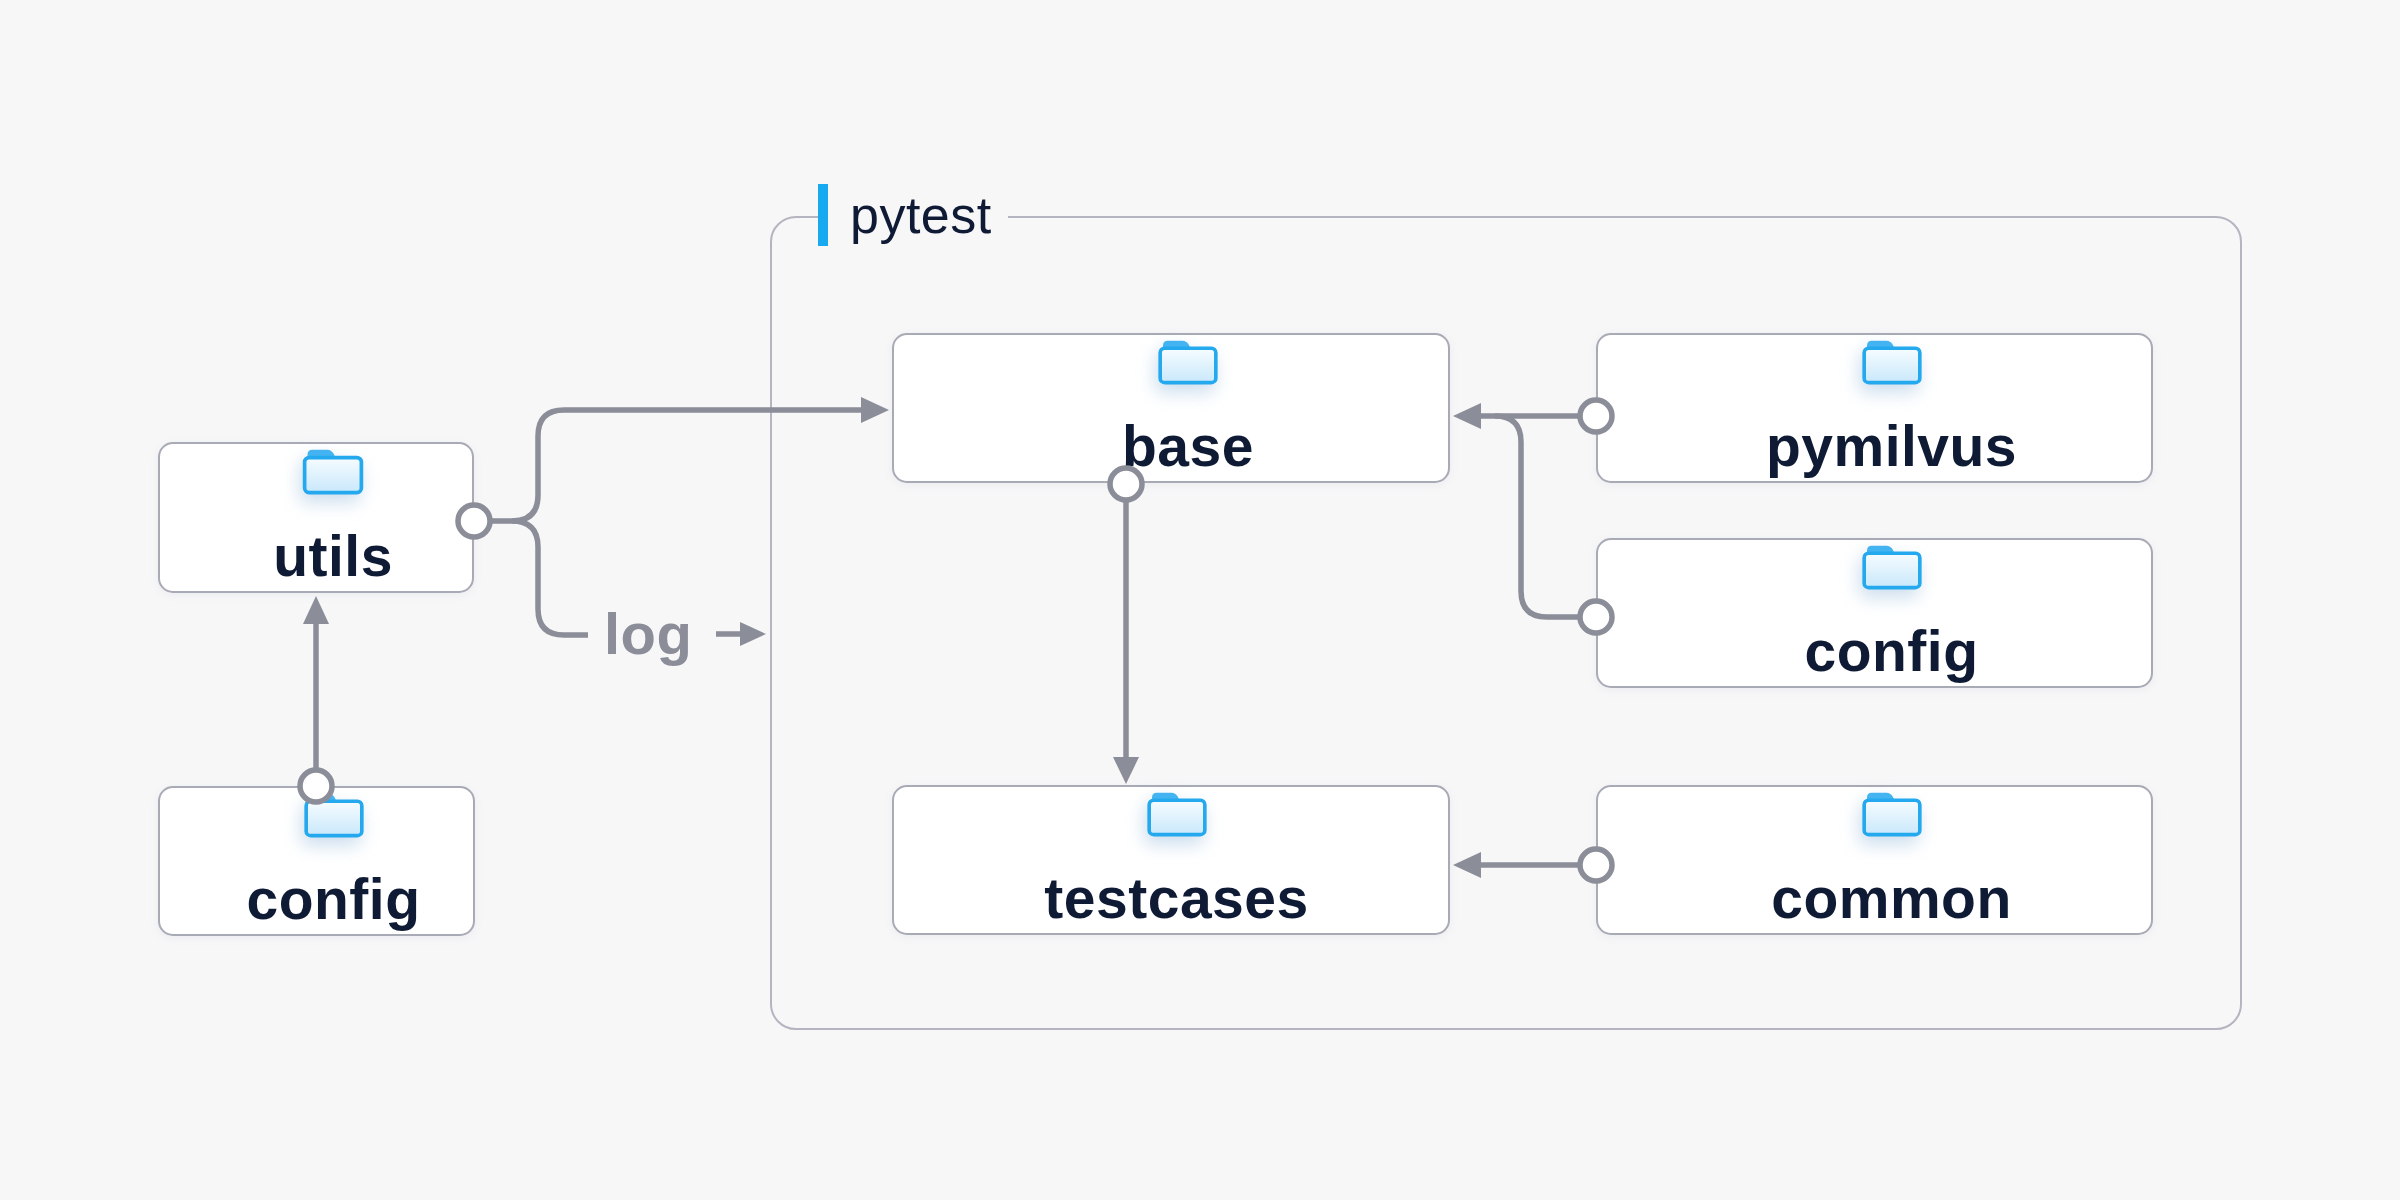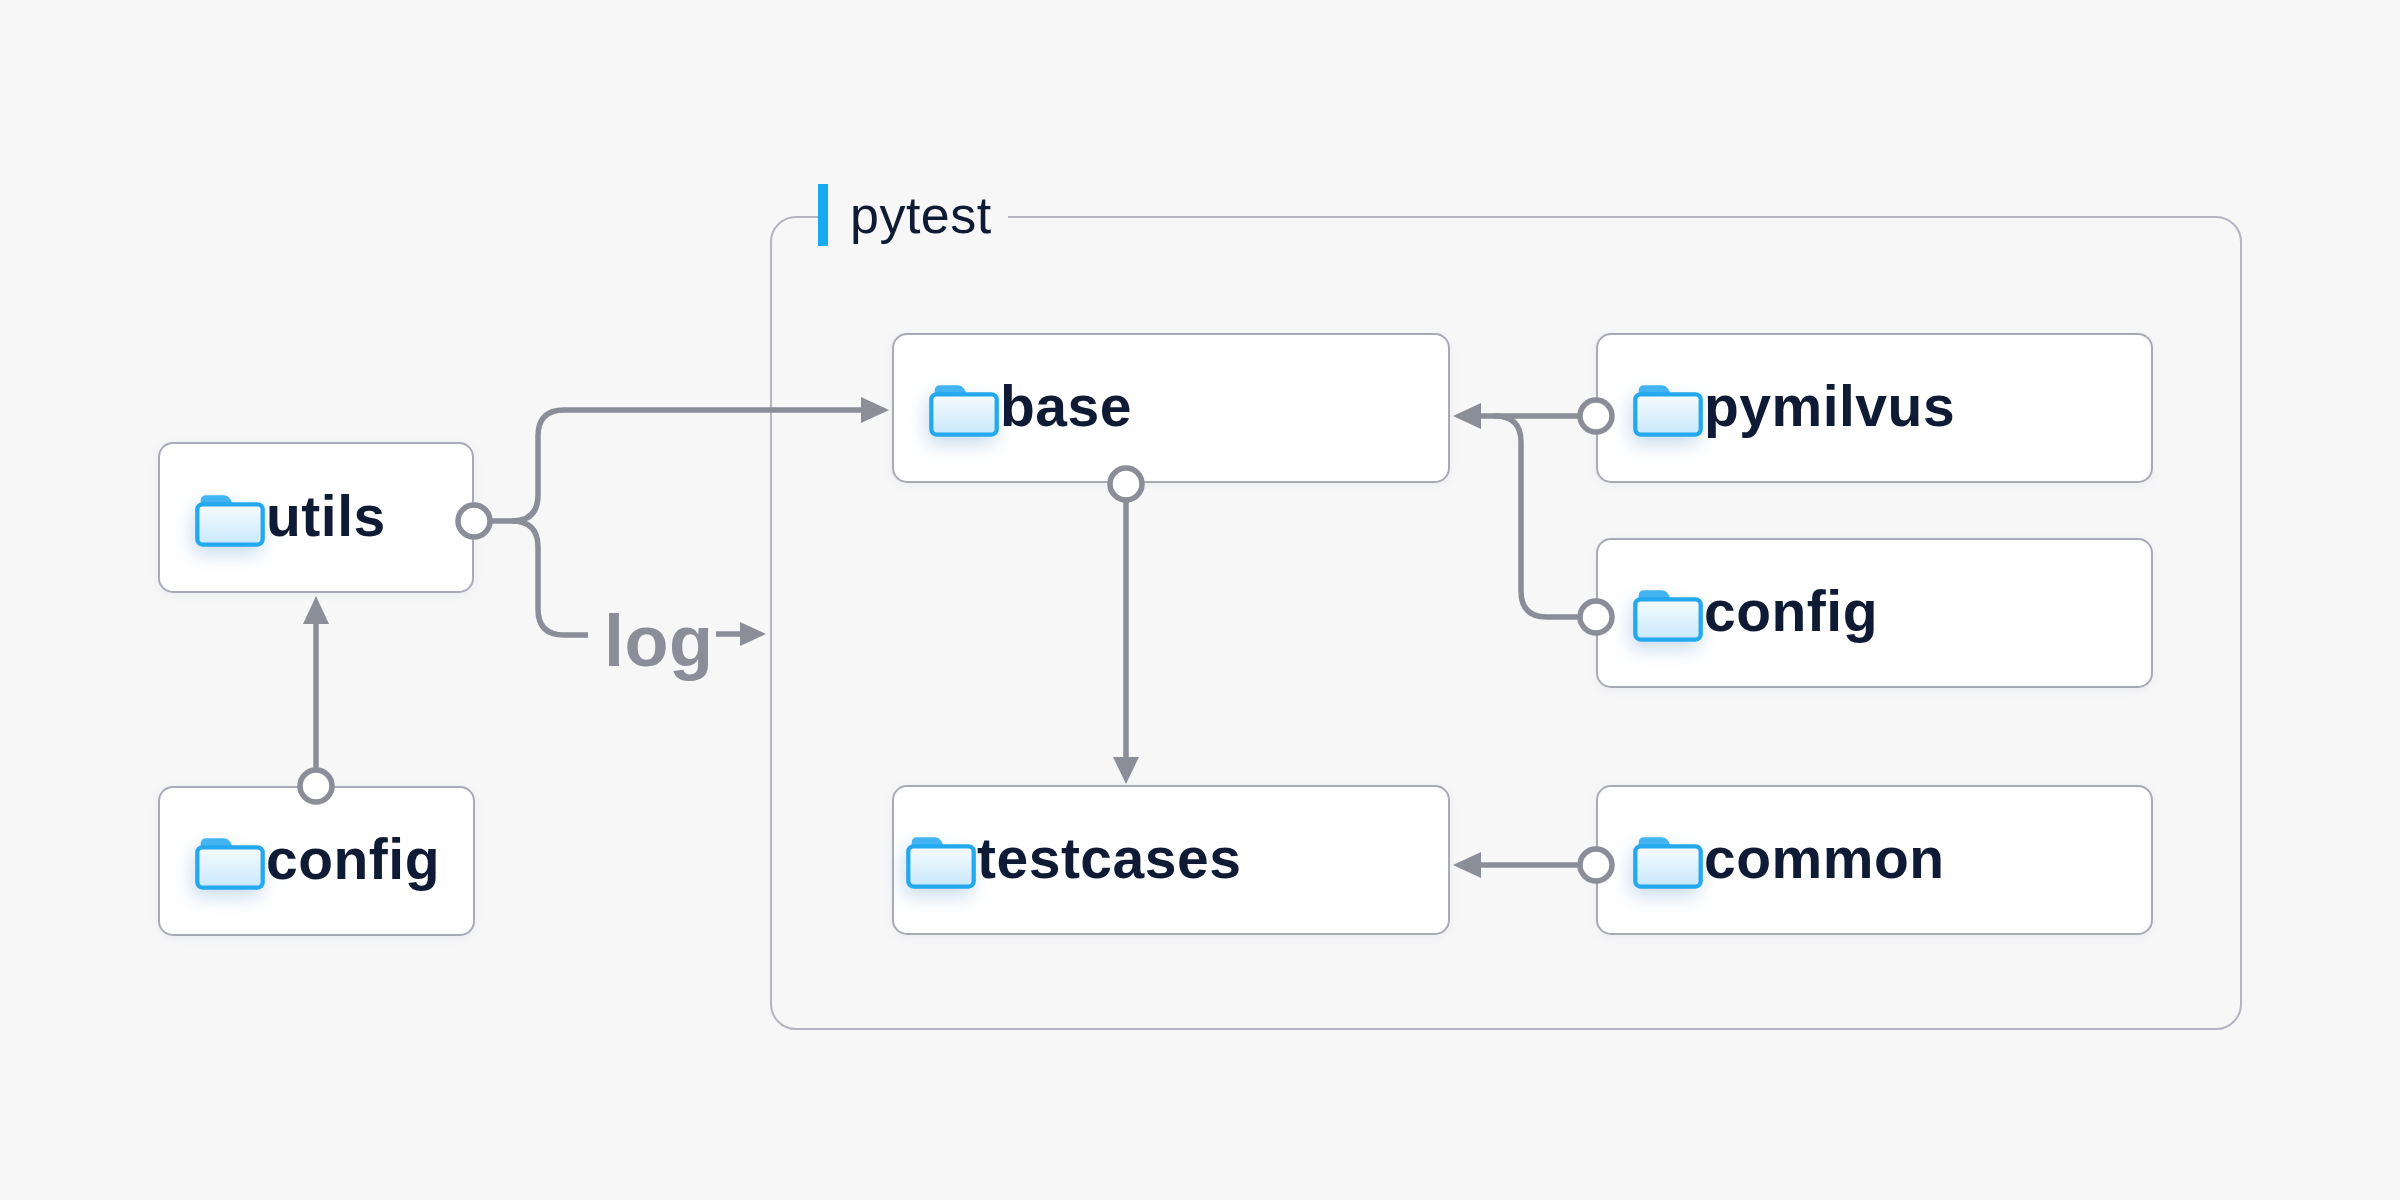--- a/index.html
+++ b/index.html
@@ -22,22 +22,23 @@
   }
   .accent-bar{width:10px;height:62px;background:#17aaf1;}
   .group-label-text{
     font-size:52px;font-weight:400;color:#0f1a35;letter-spacing:0.5px;
   }
   
   .node{
     position:absolute;background:#ffffff;
     border:2.5px solid #a8aab6;border-radius:15px;
     box-sizing:border-box;display:flex;align-items:center;
-    padding-left:34px;z-index:1;
+    padding-left:34px;gap:30px;z-index:1;
     box-shadow:0 2px 8px rgba(140,150,170,0.10);
+    flex-direction:column;
   }
   .node-label{
     font-size:57px;font-weight:700;color:#0f1a35;letter-spacing:0.5px;
     transform:translateY(-2px);
   }
   .folder{width:72px;height:60px;filter:drop-shadow(-3px 8px 9px rgba(110,160,205,0.35));}
   #n-utils    {left:158px; top:442px; width:316px; height:151px;}
   #n-config   {left:158px; top:786px; width:317px; height:150px;}
   #n-base     {left:892px; top:333px; width:558px; height:150px;}
   #n-pymilvus {left:1596px;top:333px; width:557px; height:150px;}
@@ -45,21 +46,21 @@
   #n-testcases{left:892px; top:785px; width:558px; height:150px;padding-left:11px;}
   #n-common   {left:1596px;top:785px; width:557px; height:150px;}
   
   .edges{position:absolute;left:0;top:0;z-index:2;}
   .edge{stroke:#8b8d98;stroke-width:5.5;fill:none;}
   .dot{fill:#ffffff;stroke:#8b8d98;stroke-width:5.5;}
   .head{fill:#8b8d98;stroke:none;}
   
   .edge-label{
     position:absolute;left:604px;top:600px;z-index:3;
-    font-size:72px;font-weight:600;color:#8b8d98;letter-spacing:0.5px;
+    font-size:58px;font-weight:600;color:#8b8d98;letter-spacing:0.5px;
   }
   .defs-holder{position:absolute;width:0;height:0;overflow:hidden;}
 </style>
 </head>
 <body>
 
 <svg class="defs-holder" aria-hidden="true">
   <defs>
     <linearGradient id="folderGrad" x1="0" y1="0" x2="0" y2="1">
       <stop offset="0" stop-color="#f6fcff"></stop>

